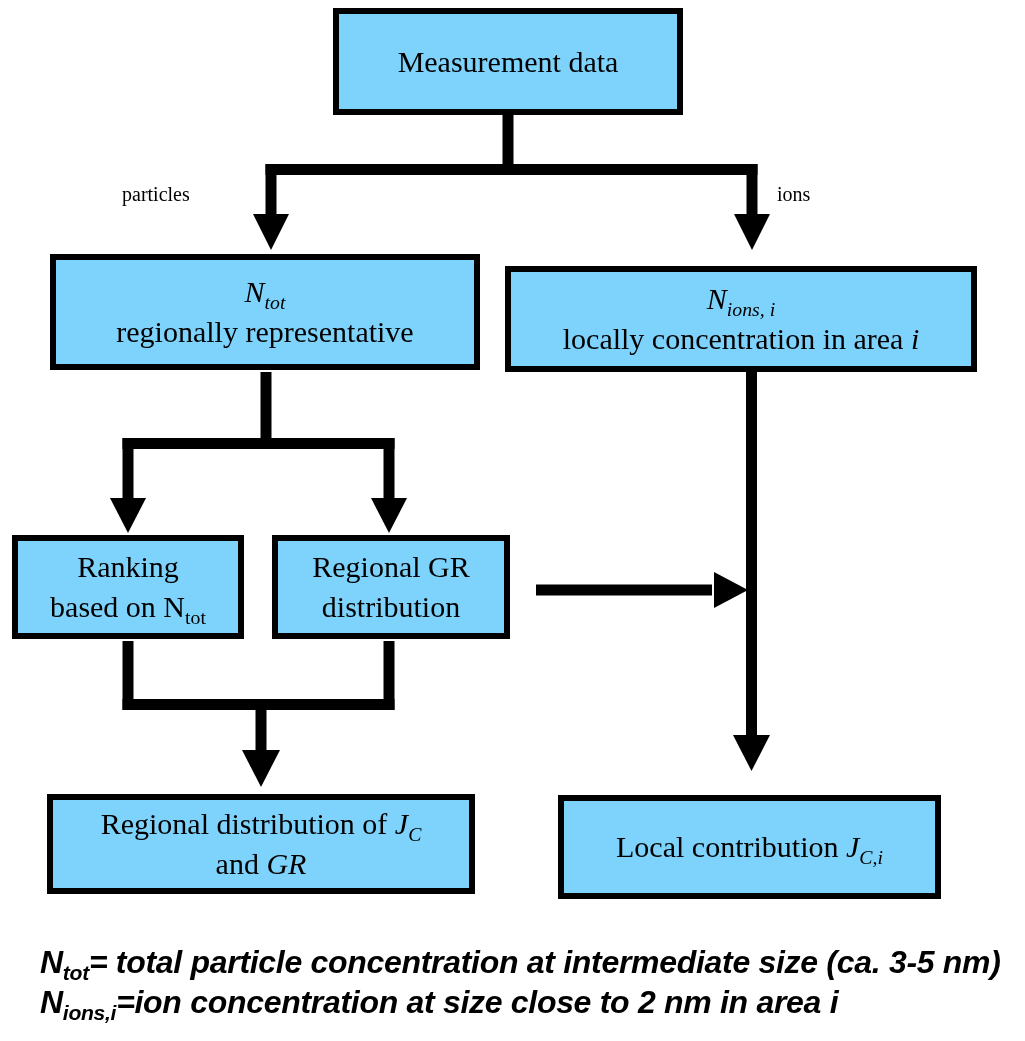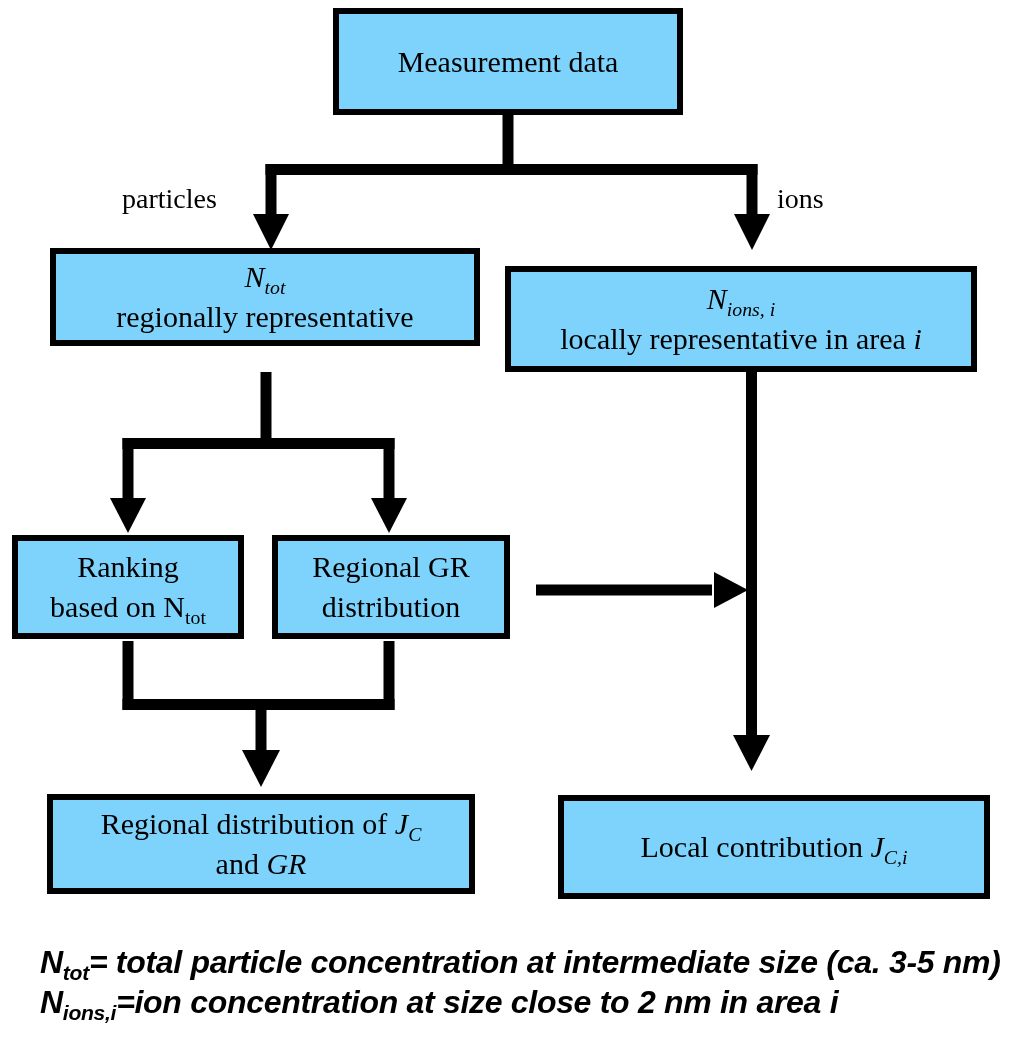--- a/index.html
+++ b/index.html
@@ -8,21 +8,21 @@
     font-family:"Liberation Serif",serif;color:#000;overflow:hidden;
   }
   .box{
     position:absolute;box-sizing:border-box;background:#7dd3fc;border:6px solid #000;
     display:flex;flex-direction:column;align-items:center;justify-content:center;
     text-align:center;font-size:30px;line-height:1.33;z-index:2;
   }
   .box .line{white-space:nowrap;}
   sub{font-size:66%;line-height:0;}
   .edge-label{
-    position:absolute;font-size:28px;z-index:2;white-space:nowrap;
+    position:absolute;font-size:20px;z-index:2;white-space:nowrap;
   }
   #arrows{position:absolute;left:0;top:0;z-index:1;}
   #arrows path{stroke:#000;stroke-width:11;fill:none;}
   #arrows polygon{fill:#000;stroke:none;}
   .footnotes{
     position:absolute;left:40px;top:942px;z-index:2;
     font-family:"Liberation Sans",sans-serif;font-style:italic;font-weight:700;
     font-size:32px;line-height:40px;letter-spacing:-0.3px;white-space:nowrap;
   }
 </style>
@@ -60,46 +60,46 @@
     <polygon points="733,735 770,735 751.5,771"></polygon>
   </svg>
 
   <div class="box" style="left:333px;top:8px;width:350px;height:107px">
     <div class="line">Measurement data</div>
   </div>
 
   <div class="edge-label" style="left:122px;top:183px">particles</div>
   <div class="edge-label" style="left:777px;top:183px">ions</div>
 
-  <div class="box" style="left:50px;top:248px;width:430px;height:98px">
+  <div class="box" style="left:50px;top:254px;width:430px;height:116px">
     <div class="line"><i><span>N</span><sub>tot</sub></i></div>
     <div class="line">regionally representative</div>
   </div>
 
   <div class="box" style="left:505px;top:266px;width:472px;height:106px">
     <div class="line"><i><span>N</span><sub>ions, i</sub></i></div>
-    <div class="line"><span>locally representative in area </span><i>i</i></div>
+    <div class="line"><span>locally concentration in area </span><i>i</i></div>
   </div>
 
   <div class="box" style="left:272px;top:535px;width:238px;height:104px">
     <div class="line">Regional GR</div>
     <div class="line">distribution</div>
   </div>
 
   <div class="box" style="left:12px;top:535px;width:232px;height:104px">
     <div class="line">Ranking</div>
     <div class="line"><span>based on N</span><sub>tot</sub></div>
   </div>
 
   <div class="box" style="left:47px;top:794px;width:428px;height:100px">
     <div class="line"><span>Regional distribution of </span><i><span>J</span><sub>C</sub></i></div>
     <div class="line"><span>and </span><i>GR</i></div>
   </div>
 
-  <div class="box" style="left:558px;top:795px;width:432px;height:104px">
+  <div class="box" style="left:558px;top:795px;width:383px;height:104px">
     <div class="line"><span>Local contribution </span><i><span>J</span><sub>C,i</sub></i></div>
   </div>
 
   <div class="footnotes">
     <div><span>N</span><sub>tot</sub><span>= total particle concentration at intermediate size (ca. 3-5 nm)</span></div>
     <div><span>N</span><sub>ions,i</sub><span>=ion concentration at size close to 2 nm in area i</span></div>
   </div>
 
 </div>
 

